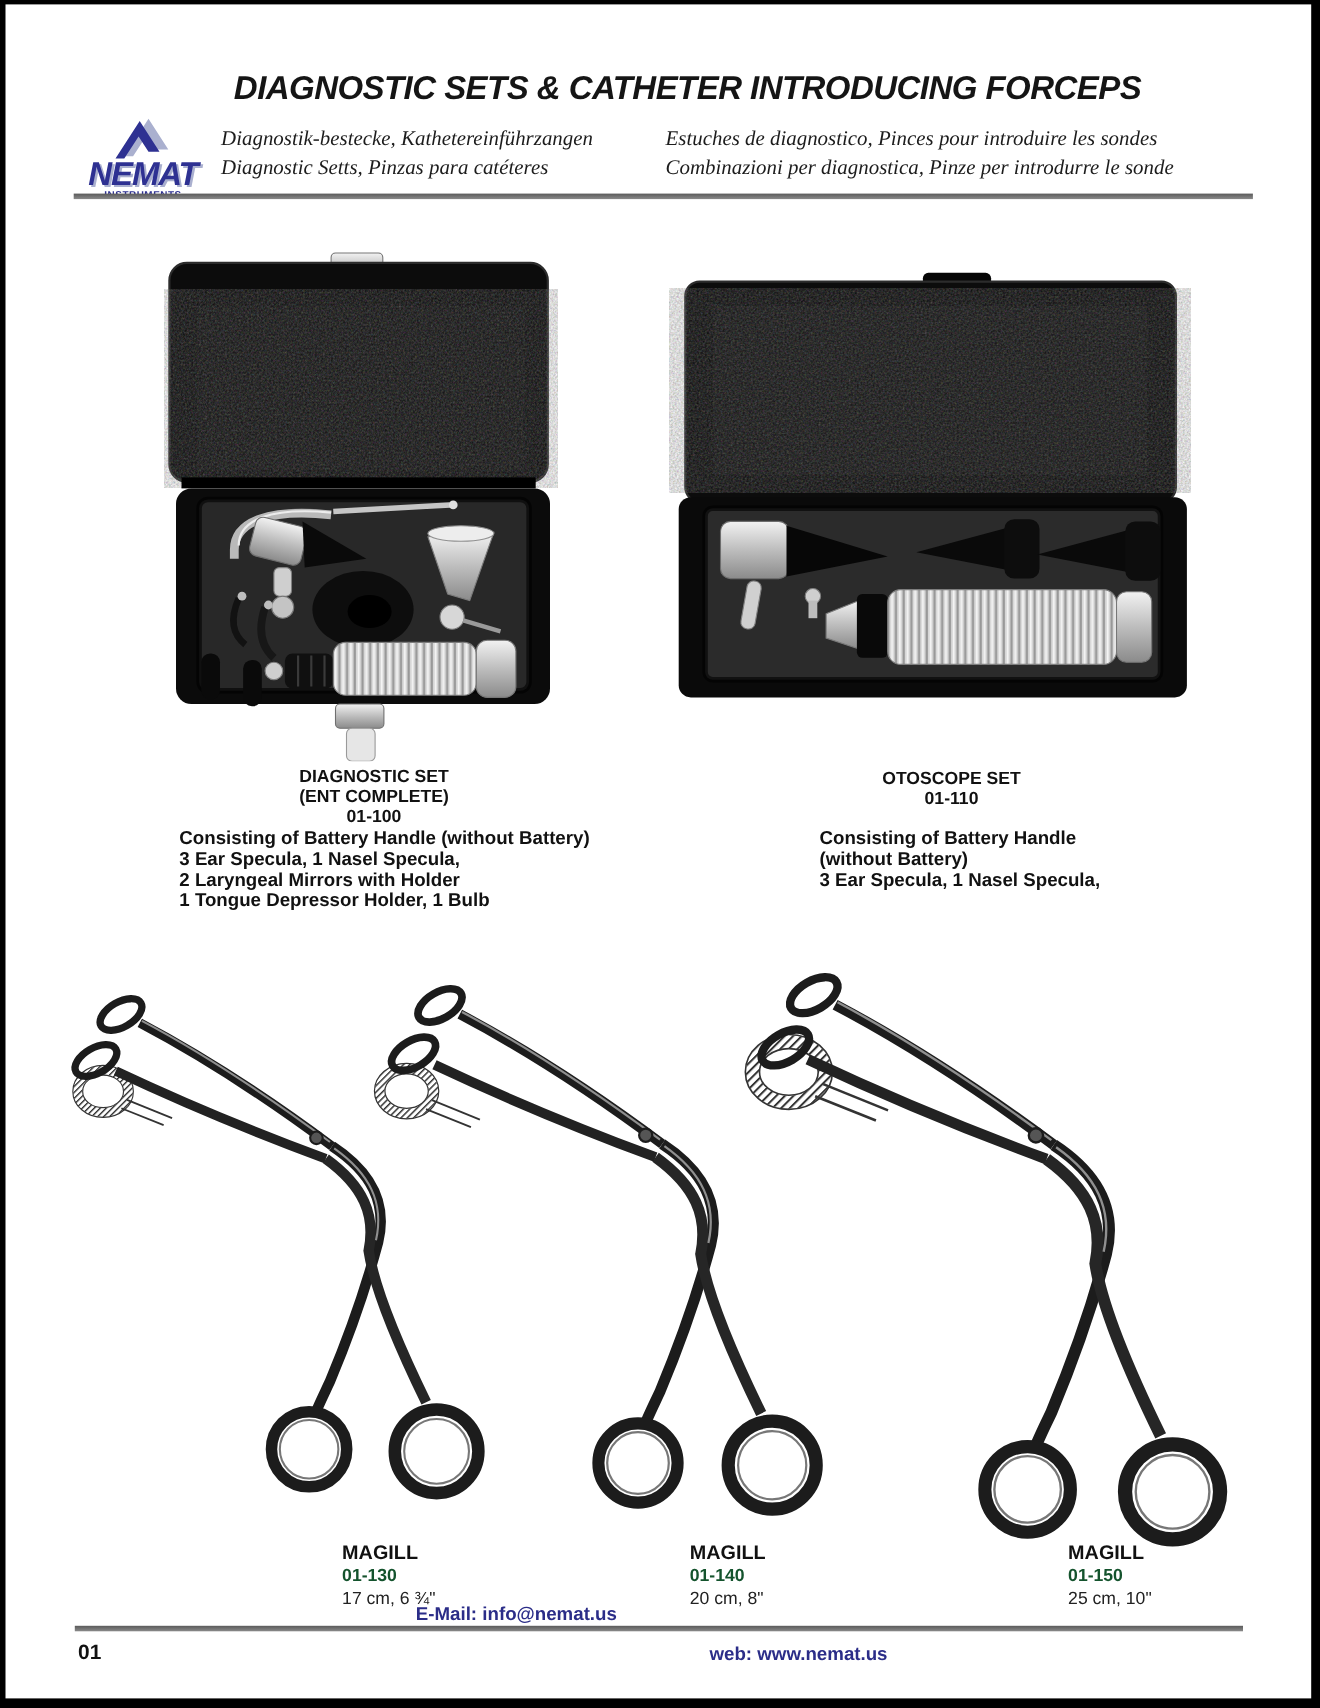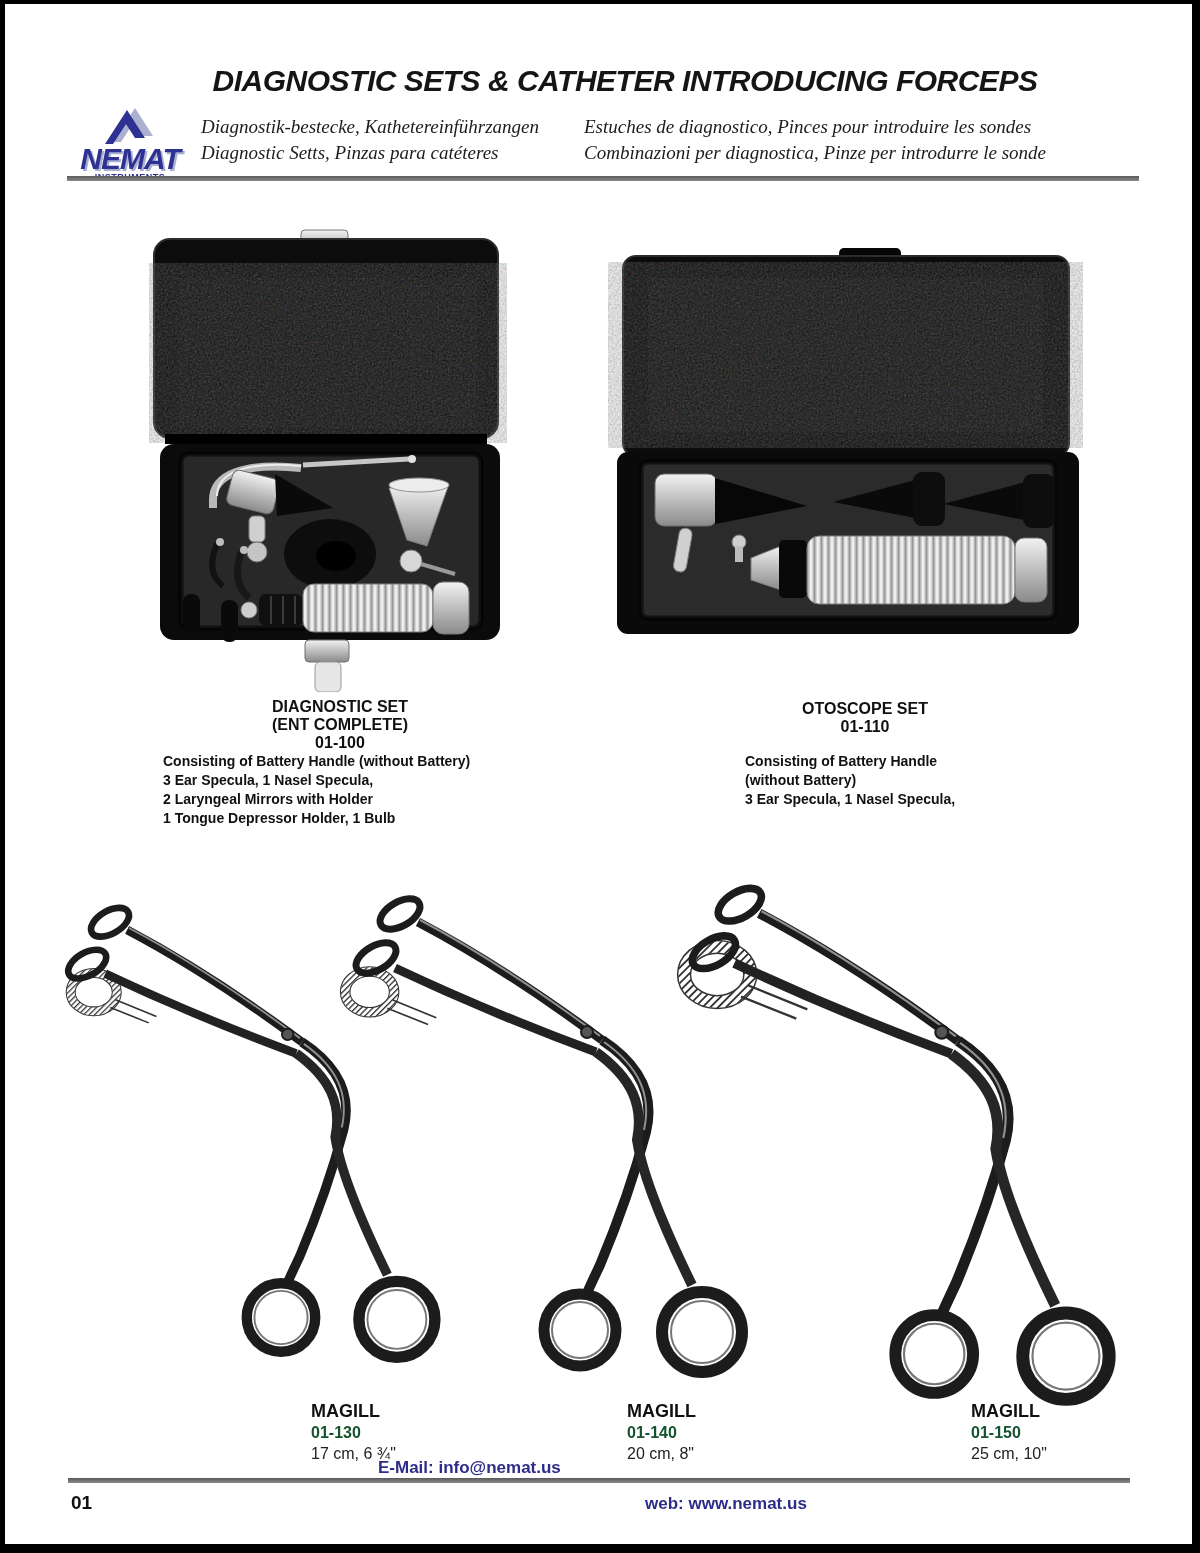--- a/index.html
+++ b/index.html
@@ -8,38 +8,38 @@
   .page{position:absolute;left:5px;top:4px;right:8px;bottom:9px;background:#ffffff;}
   .abs{position:absolute;}
 
   
   .title{left:150px;top:60px;width:940px;text-align:center;
          font-size:30px;font-weight:bold;font-style:italic;color:#151515;
          letter-spacing:-0.5px;white-space:nowrap;}
   .subt{font-family:"Liberation Serif",serif;font-style:italic;
         font-size:19px;color:#1c1c1c;line-height:26px;white-space:nowrap;}
   .subtL{left:196px;top:110px;}
-  .subtR{left:579px;top:110px;}
+  .subtR{left:600px;top:110px;}
   .rule{height:5px;background:linear-gradient(#5a5a5a,#8a8a8a);}
   .rule-top{left:62px;top:172px;width:1072px;}
   .rule-bot{left:63px;top:1474px;width:1062px;}
 
   
   .logo{left:60px;top:100px;width:135px;height:88px;}
   .logo .brand{position:absolute;left:0px;top:38px;width:130px;text-align:center;
         font-size:30px;font-weight:bold;font-style:italic;color:#2e3192;
         letter-spacing:-1px;text-shadow:2px 2px 0 #aab0cf;}
   .logo .sub{position:absolute;left:0px;top:68px;width:130px;text-align:center;
         font-size:9px;font-weight:bold;color:#2e3192;letter-spacing:0.5px;}
 
   
   .cap{font-weight:bold;color:#111;font-size:16px;line-height:18px;text-align:center;}
   .capL{left:150px;top:694px;width:370px;}
   .capR{left:735px;top:696px;width:250px;}
-  .desc{font-weight:bold;color:#111;font-size:14px;line-height:19px;text-align:left;}
+  .desc{font-weight:bold;color:#111;font-size:17px;line-height:19px;text-align:left;}
   .descL{left:158px;top:748px;width:420px;}
   .descR{left:740px;top:748px;width:330px;}
 
   
   .flabel{width:220px;text-align:left;}
   .flabel .n{font-size:18px;font-weight:bold;color:#111;line-height:22px;}
   .flabel .c{font-size:16px;font-weight:bold;color:#14532d;line-height:21px;}
   .flabel .s{font-size:16px;color:#222;line-height:21px;}
   .fl1{left:306px;top:1396px;}
   .fl2{left:622px;top:1396px;}

